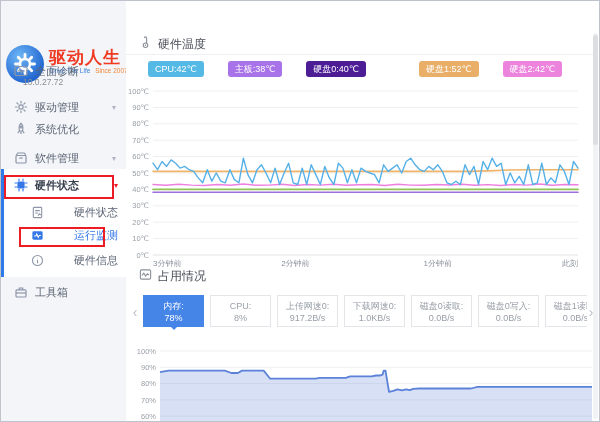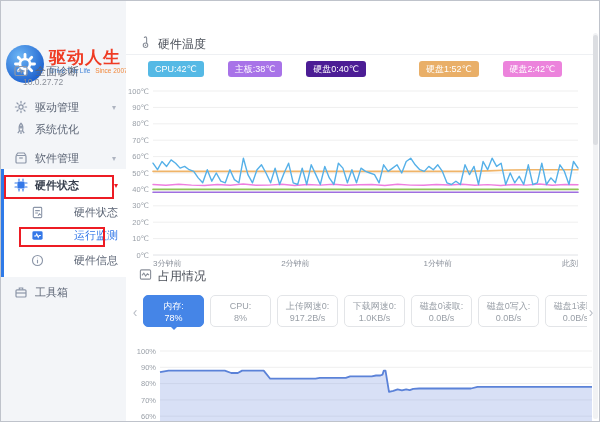--- a/index.html
+++ b/index.html
@@ -61,21 +61,21 @@
 
   .chips { position:absolute; left:22px; top:30px; display:flex; gap:24px; }
   .chip { display:inline-block; padding:3px 7px; border-radius:3px; color:#fff; font-size:9px;
           line-height:10px; cursor:pointer; }
 
   .temp-chart { position:absolute; left:0; top:55px; }
   .usage-chart { position:absolute; left:0; top:314px; }
 
   .cards-wrap { position:absolute; left:0; top:264px; width:475px; height:36px; }
   .cards-scroller { position:absolute; left:17px; top:0; width:444px; height:36px; overflow:hidden; white-space:nowrap; }
-  .card { display:inline-block; vertical-align:top; width:61px; height:32px; margin-right:6px; border-radius:5px;
+  .card { display:inline-block; vertical-align:top; width:61px; height:32px; margin-right:6px; border-radius:0;
           background:#fff; border:1px solid #e3e5e8; color:#9aa0a8; font-size:9px; text-align:center;
           padding-top:4px; line-height:12px; cursor:pointer; position:relative; }
   .card.selected { background:#4585e7; border-color:#4585e7; color:#fff; }
   .card.selected::after { content:""; position:absolute; left:50%; bottom:-4px; margin-left:-4px;
           border-left:4px solid transparent; border-right:4px solid transparent; border-top:4px solid #4585e7; }
   .cards-chev { position:absolute; top:6px; width:12px; height:22px; color:#b9bec6; font-size:14px;
                 display:flex; align-items:center; justify-content:center; cursor:pointer; }
   .chev-left { left:3px; } .chev-right { right:4px; }
 
   .scrollbar-track { position:absolute; right:1px; top:2px; bottom:2px; width:5px; background:#f1f2f4; border-radius:3px; }

